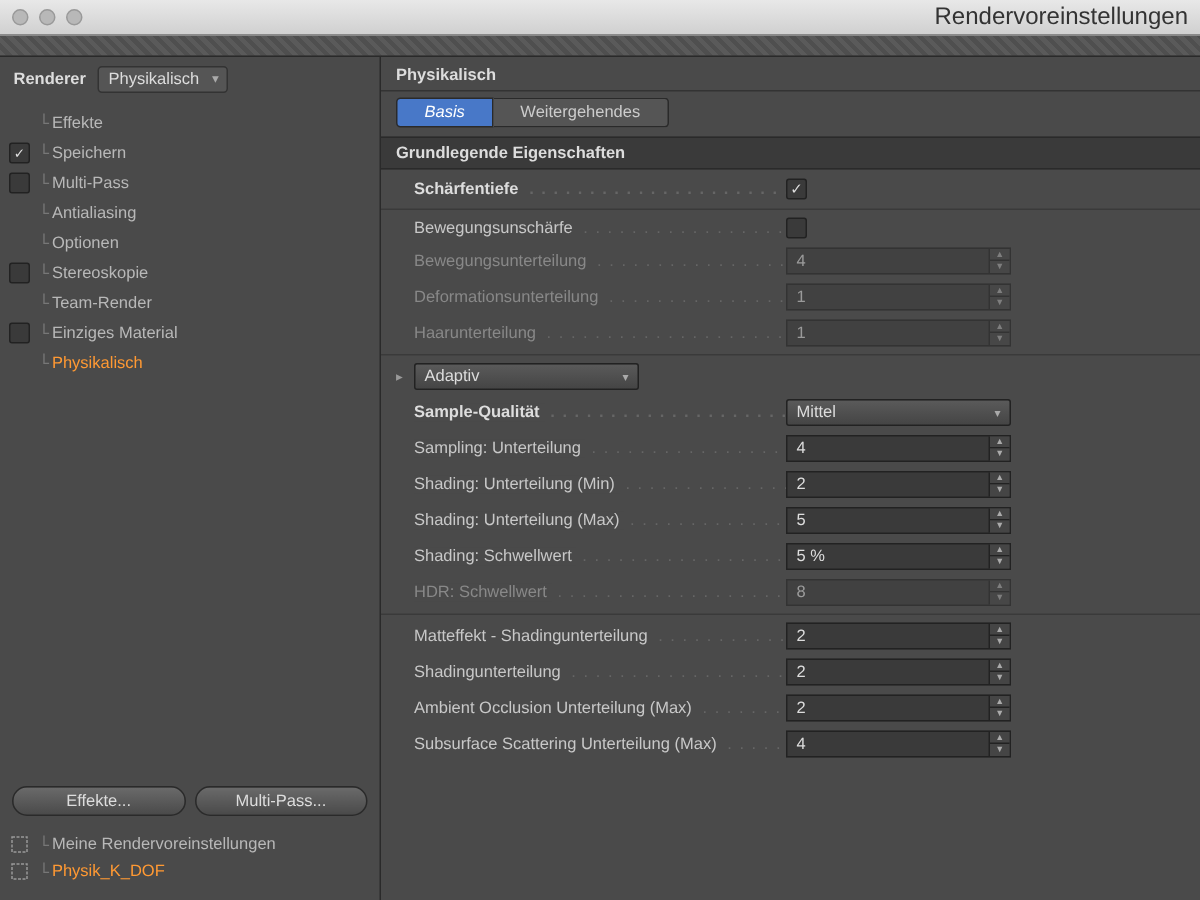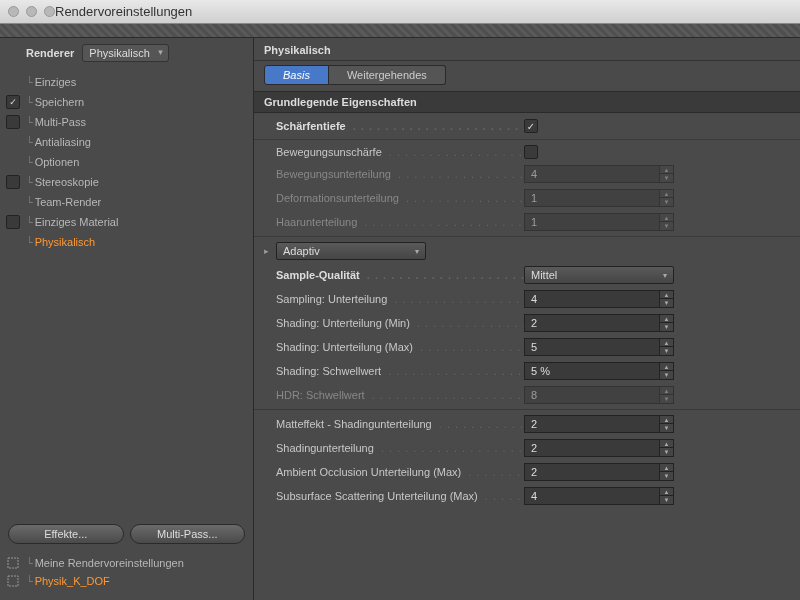--- a/index.html
+++ b/index.html
@@ -1,28 +1,28 @@
 <!DOCTYPE html>
 <html><head>
 <meta charset="utf-8">
 <style>
 * { box-sizing: border-box; margin: 0; padding: 0; font-family: "Lucida Grande", Arial, sans-serif; }
 body { background: #4a4a4a; color: #ccc; font-size: 11px; width: 800px; height: 600px; overflow: hidden; }
 
 .titlebar { height: 24px; background: linear-gradient(#e8e8e8,#d0d0d0); display: flex; align-items: center; padding: 0 8px; border-bottom: 1px solid #888; }
 .traffic { display: flex; gap: 7px; }
 .tl { width: 11px; height: 11px; border-radius: 50%; background: #b8b8b8; border: 1px solid #999; }
-.title { flex: 1; text-align: left; color: #333; font-size: 13px; }
+.title { flex: 1; text-align: right; color: #333; font-size: 16px; }
 
 .toolbar-strip { height: 14px; background: repeating-linear-gradient(45deg,#5a5a5a,#5a5a5a 3px,#4f4f4f 3px,#4f4f4f 6px); border-bottom: 1px solid #2a2a2a; }
 
 .main { display: flex; height: calc(100% - 38px); }
 
 .sidebar { width: 254px; background: #4a4a4a; border-right: 1px solid #2a2a2a; display: flex; flex-direction: column; }
-.renderer-row { display: flex; align-items: center; padding: 6px 26px; gap: 8px; }
+.renderer-row { display: flex; align-items: center; padding: 6px 9px; gap: 8px; }
 .renderer-label { color: #ddd; font-weight: bold; }
 .renderer-select { background: #555; border: 1px solid #333; color: #ddd; padding: 2px 18px 2px 6px; border-radius: 3px; position: relative; font-size: 11px; }
 .renderer-select::after { content: "▾"; position: absolute; right: 5px; top: 2px; font-size: 9px; color: #aaa; }
 
 .tree { flex: 0 0 auto; padding: 4px 0; }
 .tree-item { display: flex; align-items: center; padding: 2px 6px; height: 20px; }
 .tree-cb { width: 14px; height: 14px; background: #3a3a3a; border: 1px solid #222; border-radius: 2px; margin-right: 6px; display: flex; align-items: center; justify-content: center; font-size: 9px; color: #ddd; }
 .tree-cb.empty { background: transparent; border: none; }
 .tree-connector { color: #777; margin-right: 2px; font-family: monospace; }
 .tree-label { color: #b8b8b8; }
@@ -89,21 +89,21 @@
   <div class="sidebar">
     <div class="renderer-row">
       <span class="renderer-label">Renderer</span>
       <div class="renderer-select"><span>Physikalisch</span></div>
     </div>
 
     <div class="tree">
       <div class="tree-item">
           <span class="tree-cb empty"></span>
           <span class="tree-connector">└</span>
-          <span class="tree-label">Einziges</span>
+          <span class="tree-label">Effekte</span>
         </div>
       <div class="tree-item">
           <span class="tree-cb">✓</span>
           <span class="tree-connector">└</span>
           <span class="tree-label">Speichern</span>
         </div>
       <div class="tree-item">
           <span class="tree-cb"></span>
           <span class="tree-connector">└</span>
           <span class="tree-label">Multi-Pass</span>

